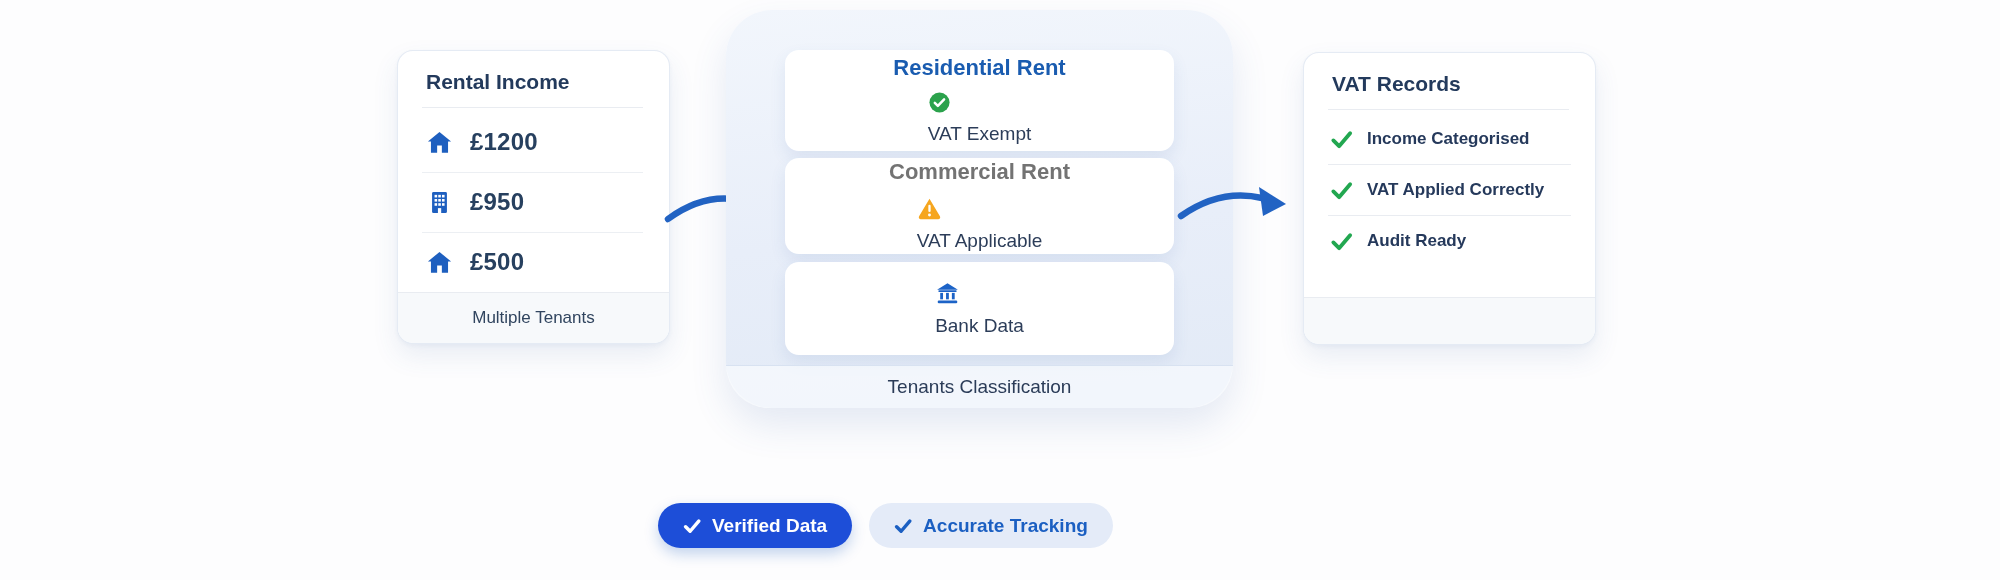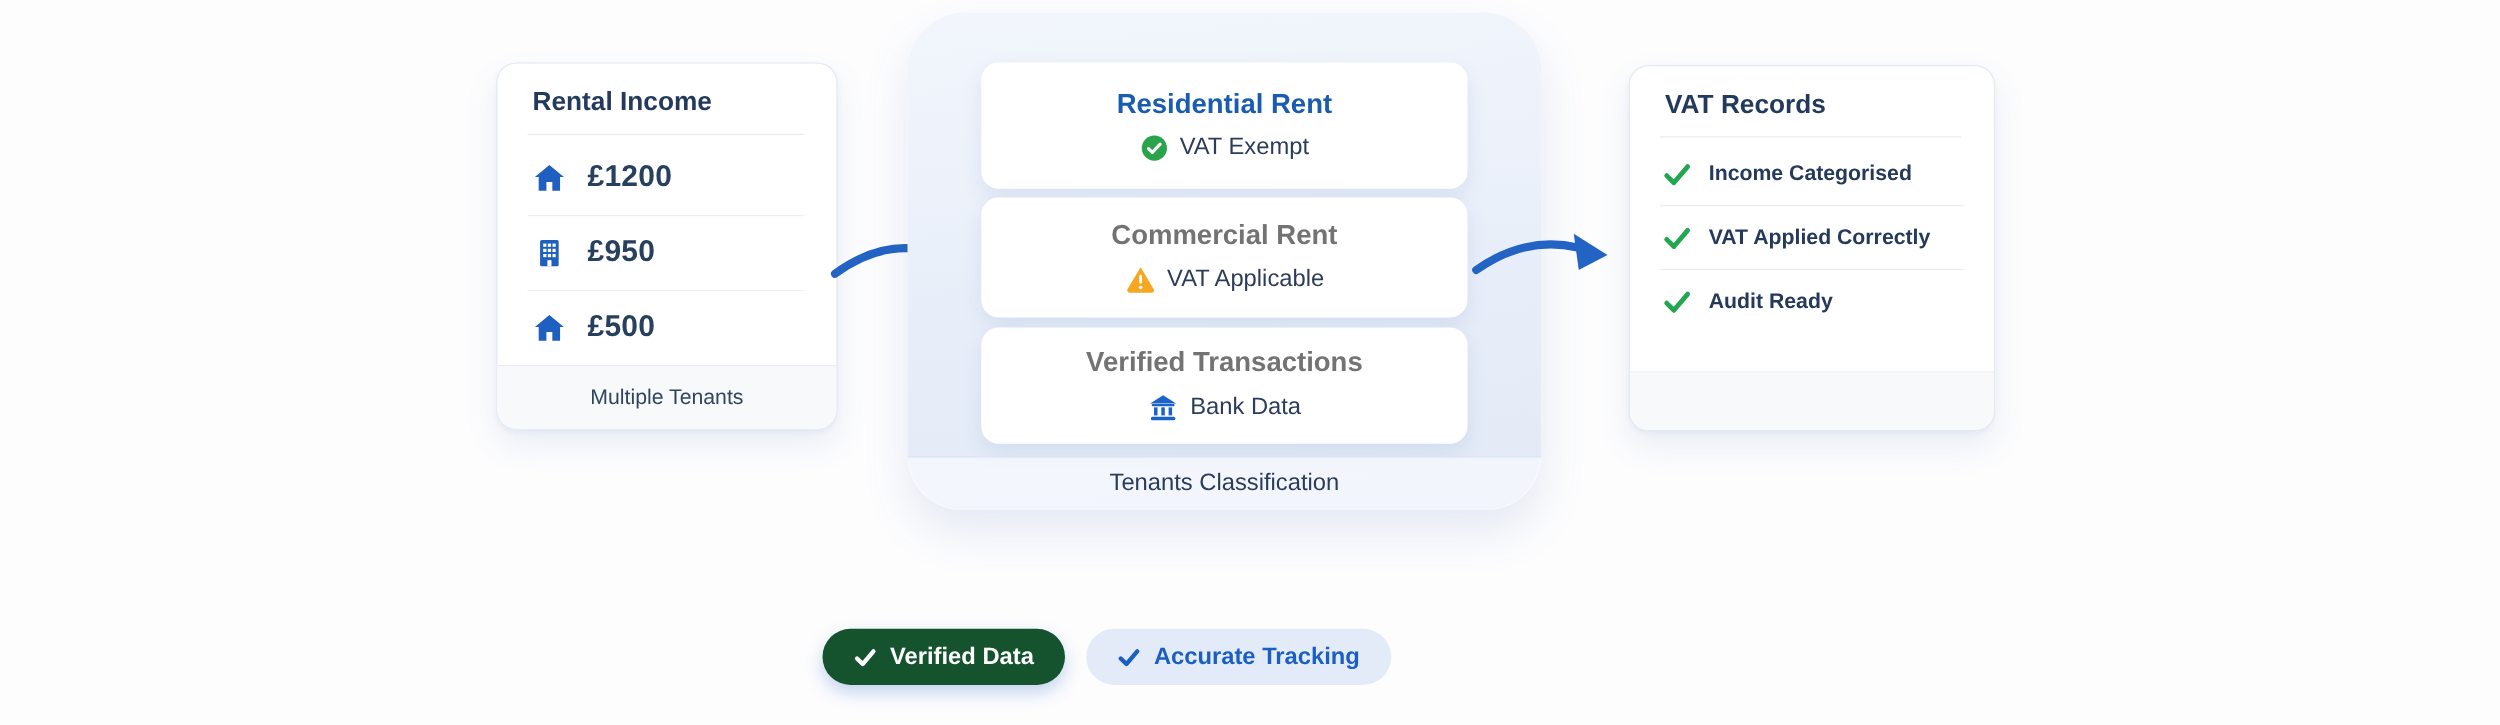--- a/index.html
+++ b/index.html
@@ -44,21 +44,21 @@
   .p-card{
     position:absolute;left:59px;width:389px;background:#ffffff;border-radius:14px;
     box-shadow:0 7px 16px rgba(60,100,170,.10);
     display:flex;flex-direction:column;align-items:center;justify-content:center;gap:11px;
   }
   .p-card-1{top:40px;height:101px;}
   .p-card-2{top:148px;height:96px;}
   .p-card-3{top:252px;height:93px;}
   .p-title{font-size:22px;font-weight:700;color:#737373;line-height:1.1;}
   .p-title.blue{color:#1a5cb0;}
-  .p-status{display:flex;align-items:center;gap:9px;font-size:19px;font-weight:500;color:#2c3d59;}
+  .p-status{display:flex;align-items:flex-start;gap:9px;font-size:19px;font-weight:500;color:#2c3d59;flex-direction:column;}
   .panel-footer{
     position:absolute;left:0;right:0;bottom:0;height:42px;
     border-top:1px solid #d8e2f1;background:rgba(252,253,255,.62);
     border-radius:0 0 45px 45px;
     display:flex;align-items:center;justify-content:center;
     font-size:19px;font-weight:500;color:#2b3c58;
   }
   
   .right-card{left:1303px;top:52px;width:291px;height:291px;}
   .right-card .rows{display:flex;flex-direction:column;padding-top:4px;}
@@ -71,21 +71,21 @@
   .right-card .spacer{flex:1;}
   .right-card .card-footer{height:46px;}
   
   .arrow{position:absolute;}
   
   .badges{position:absolute;left:658px;top:503px;display:flex;gap:17px;}
   .badge{
     height:45px;border-radius:23px;display:flex;align-items:center;gap:11px;
     padding:0 25px;font-size:19px;font-weight:700;white-space:nowrap;
   }
-  .badge.solid{background:#14532d;color:#ffffff;box-shadow:0 6px 14px rgba(18,87,188,.25);}
+  .badge.solid{background:#1d4ed8;color:#ffffff;box-shadow:0 6px 14px rgba(18,87,188,.25);}
   .badge.light{background:#e4ebf8;color:#1b5fc2;}
   .icon{display:inline-flex;flex:none;}
 </style>
 </head>
 <body>
 
 <div class="stage">
 
   <div class="card left-card">
     <div class="card-title">Rental Income</div>
@@ -156,21 +156,20 @@
           <svg width="25" height="25" viewBox="0 0 24 24">
             <path d="M12 2.6 L22 19.4 a1.9 1.9 0 0 1 -1.6 2.9 H3.6 a1.9 1.9 0 0 1 -1.6 -2.9 Z" fill="#f6a61f"></path>
             <rect x="10.9" y="8.4" width="2.2" height="7" rx="1.1" fill="#ffffff"></rect>
             <circle cx="12" cy="18.3" r="1.4" fill="#ffffff"></circle>
           </svg>
         </span>
         <span>VAT Applicable</span>
       </div>
     </div>
     <div class="p-card p-card-3">
-      <div class="p-title">Verified Transactions</div>
       <div class="p-status">
         <span class="icon">
           <svg width="25" height="25" viewBox="0 0 24 24" fill="#1c63c7">
             <path d="M12 2.2 L22 8.4 H2 Z"></path>
             <rect x="3.2" y="8.9" width="17.6" height="1.7" rx="0.8"></rect>
             <rect x="5.0" y="11.4" width="2.7" height="6.2"></rect>
             <rect x="10.6" y="11.4" width="2.7" height="6.2"></rect>
             <rect x="16.2" y="11.4" width="2.7" height="6.2"></rect>
             <rect x="2.6" y="18.6" width="18.8" height="2.8" rx="1.2"></rect>
           </svg>

